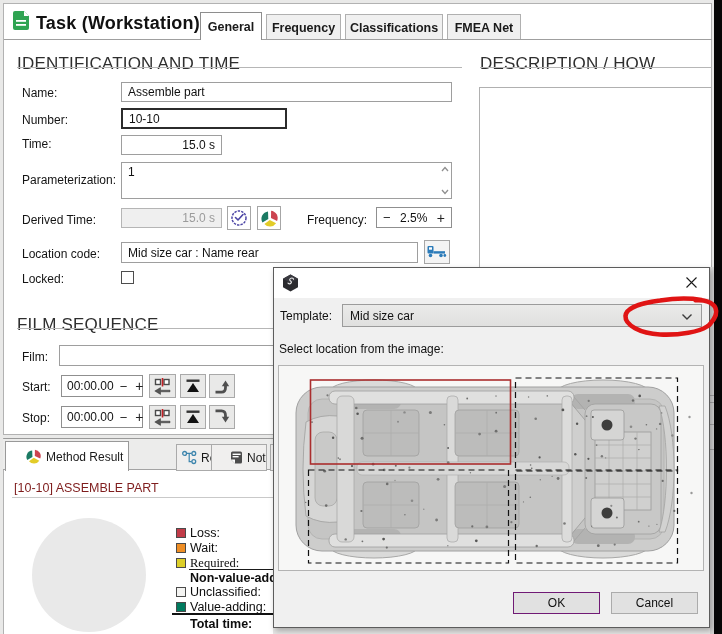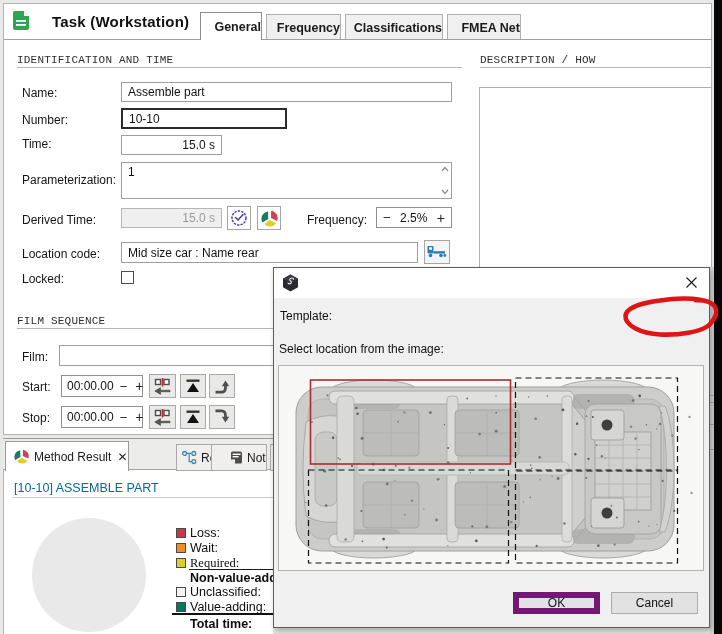--- a/index.html
+++ b/index.html
@@ -2,27 +2,27 @@
 <html><head>
 <meta charset="utf-8">
 <style>
   html,body{margin:0;padding:0;}
   body{width:722px;height:634px;position:relative;overflow:hidden;background:#e9e9e8;
        font-family:"Liberation Sans","DejaVu Sans",sans-serif;-webkit-font-smoothing:antialiased;}
   .abs{position:absolute;}
   
   #top-panel{left:3px;top:3px;width:709px;height:432px;background:#fff;border:1px solid #b2b2b2;box-sizing:border-box;}
   .title-row-line{left:4px;top:39px;width:708px;height:1px;background:#9f9f9f;}
-  .win-title{left:52px;top:13px;font-size:15px;font-weight:bold;color:#111;letter-spacing:0.2px;}
+  .win-title{left:36px;top:13px;font-size:18px;font-weight:bold;color:#111;letter-spacing:0.2px;}
   .tab{box-sizing:border-box;font-size:12.5px;font-weight:bold;color:#1a1a1a;text-align:center;
-       background:#f0f0f0;border:1px solid #b0b0b0;border-bottom:none;display:flex;align-items:center;justify-content:flex-end;}
+       background:#f0f0f0;border:1px solid #b0b0b0;border-bottom:none;display:flex;align-items:center;justify-content:center;}
   .tab.inactive{top:14px;height:26px;z-index:1;}
   .tab.active{top:12px;height:28px;background:#fff;border:1px solid #8e8e8e;border-bottom:none;z-index:3;}
   
-  .sec-head{font-size:11px;color:#2e2e2e;letter-spacing:0.2px;font-family:Liberation Mono, monospace;}
+  .sec-head{font-size:17px;color:#2e2e2e;letter-spacing:0.2px;}
   .sec-line{height:1px;background:#b6b6b6;}
   .flabel{font-size:12px;color:#141414;}
   .tinput{box-sizing:border-box;background:#fff;border:1px solid #9e9e9e;font-size:12px;color:#111;
           display:flex;align-items:center;padding:0 6px;white-space:nowrap;overflow:hidden;}
   .tinput.right{justify-content:flex-end;}
   .tinput.disabled{background:#efefef;color:#9b9b9b;border-color:#b5b5b5;}
   .iconbtn{box-sizing:border-box;background:#fff;border:1px solid #a6a6a6;display:flex;align-items:center;justify-content:center;}
   .graybtn{box-sizing:border-box;background:#e9e9e8;border:1px solid #a9a9a9;display:flex;align-items:center;justify-content:center;}
   .spinner{box-sizing:border-box;background:#fff;border:1px solid #8f8f8f;display:flex;align-items:center;font-size:12px;color:#111;}
   .spin-minus{padding:0 4px 0 6px;font-size:13px;color:#222;}
@@ -41,21 +41,21 @@
   #dialog{left:273px;top:267px;width:437px;height:361px;background:#f0f0f0;border:1px solid #5c5c5c;
           box-sizing:border-box;z-index:50;box-shadow:2px 3px 6px rgba(0,0,0,0.28);}
   #dlg-titlebar{position:absolute;left:0;top:0;width:100%;height:30px;background:#fff;}
   #dlg-close{position:absolute;right:9px;top:5px;width:18px;height:18px;display:flex;align-items:center;justify-content:center;cursor:default;}
   .dlg-label{position:absolute;font-size:12px;color:#111;white-space:nowrap;}
   #dlg-dropdown{position:absolute;left:68px;top:36px;width:360px;height:23px;box-sizing:border-box;
                 background:linear-gradient(#eaeae9,#e0e0df);border:1px solid #9b9b9b;display:flex;align-items:center;font-size:12px;color:#111;padding-left:7px;}
   #img-frame{position:absolute;left:4px;top:97px;width:426px;height:206px;box-sizing:border-box;background:#fafafa;border:1px solid #b3b3b3;}
   .dlg-btn{position:absolute;top:324px;width:87px;height:22px;box-sizing:border-box;background:#e1e1e1;
            display:flex;align-items:center;justify-content:center;font-size:12px;color:#111;}
-  #ok-btn{left:239px;border:6px solid #701a75;}
+  #ok-btn{left:239px;border:1px solid #701a75;}
   #cancel-btn{left:337px;border:1px solid #ababab;}
   
   #black-strip{left:714px;top:0;width:8px;height:634px;background:#070707;z-index:40;}
   #gray-sliver{left:710px;top:267px;width:4px;height:367px;background:#d4d4d3;z-index:41;}
   #below-dialog{left:273px;top:626px;width:441px;height:8px;background:#e7e7e6;z-index:5;}
   .sliver-tick{position:absolute;left:0;width:4px;height:1px;background:#a5a5a5;}
   #red-annot{left:618px;top:288px;z-index:60;pointer-events:none;}
   .pie-circle{border-radius:50%;background:#e9e9e9;}
 </style>
 </head>
@@ -222,21 +222,21 @@
   </svg>
 </div>
 
 <div class="abs sec-head" style="left:480px;top:54px;">DESCRIPTION / HOW</div>
 <div class="abs sec-line" style="left:480px;top:67px;width:232px;"></div>
 <div class="abs" style="left:479px;top:87px;width:233px;height:353px;box-sizing:border-box;background:#fff;border:1px solid #b0b0b0;"><span></span></div>
 
 <div class="abs" id="bottom-panel"></div>
 <div class="abs" id="btab-strip"></div>
 
-<div class="abs btab active" style="left:5px;top:441px;width:124px;height:30px;padding-left:8px;">
+<div class="abs btab active" style="left:5px;top:441px;width:124px;height:30px;padding-left:20px;">
   <svg width="15" height="15" viewBox="0 0 17 17" style="margin-right:5px;flex:none;">
     <path d="M7.6 1.2 A7.3 7.3 0 0 0 2 12.1 L7.9 8.6 Z" fill="#1b7a63" transform="translate(-0.6,0.4)"></path>
     <path d="M9.6 1.1 A7.3 7.3 0 0 1 15.6 11.2 L9.5 8.2 Z" fill="#cc4450" transform="translate(0.5,-0.3)"></path>
     <path d="M14.9 12.6 A7.3 7.3 0 0 1 3.2 13.2 L8.6 9.2 Z" fill="#e3cc28" transform="translate(0.2,0.7)"></path>
   </svg>
   <span>Method Result</span>
   <span style="margin-left:6px;font-size:12px;color:#222;">✕</span>
 </div>
 <div class="abs btab" style="left:132px;top:444px;width:76px;height:27px;padding-left:5px;margin-left:44px;">
   <svg width="15" height="15" viewBox="0 0 15 15" style="margin-right:4px;flex:none;">
@@ -257,21 +257,21 @@
   <span>Notes</span>
 </div>
 <div class="abs btab" style="left:270px;top:444px;width:30px;height:27px;padding-left:2px;">
   <svg width="10" height="14" viewBox="0 0 10 14">
     <path d="M1 3 L5 0.5 L9 3 L5 5.5 Z" fill="#2f8f4e"></path>
     <rect x="1.5" y="4.5" width="7" height="8.5" fill="#fff" stroke="#111" stroke-width="1.6"></rect>
     <path d="M2.5 6 L8 11.5 M8 6 L2.5 11.5" stroke="#2f7a4e" stroke-width="1.2"></path>
   </svg>
 </div>
 
-<div class="abs" style="left:14px;top:481px;font-size:12.5px;color:#0369a1;">[10-10] ASSEMBLE PART</div>
+<div class="abs" style="left:14px;top:481px;font-size:12.5px;color:#7f1d1d;">[10-10] ASSEMBLE PART</div>
 <div class="abs" style="left:12px;top:497px;width:270px;height:1px;background:#c9c9c9;"></div>
 
 <div class="abs pie-circle" style="left:32px;top:518px;width:114px;height:114px;"></div>
 
 <div class="legend-sq" style="top: 528px; background-color: rgb(193, 59, 72);"></div>
 <div class="legend-label" style="top:526px;">Loss:</div>
 <div class="legend-sq" style="top: 543px; background-color: rgb(239, 142, 36);"></div>
 <div class="legend-label" style="top:541px;">Wait:</div>
 <div class="legend-sq" style="top: 558px; background-color: rgb(221, 207, 41);"></div>
 <div class="legend-label" style="top:556px;font-family:Liberation Serif, serif;">Required:</div>
@@ -301,20 +301,26 @@
       <path d="M11.5 5.2 C11.5 4.2 10.2 3.8 9 4.2 C7.6 4.7 7.2 6 8.3 6.8 C9.4 7.6 9.8 8.2 9 9.2 C8.2 10.2 6.3 10 6 9" fill="none" stroke="#e8e8e8" stroke-width="1.1" stroke-linecap="round"></path>
     </svg>
     <div id="dlg-close">
       <svg width="13" height="13" viewBox="0 0 13 13">
         <path d="M1.5 1.5 L11.5 11.5 M11.5 1.5 L1.5 11.5" stroke="#1a1a1a" stroke-width="1.1"></path>
       </svg>
     </div>
   </div>
 
   <div class="dlg-label" style="left:6px;top:41px;">Template:</div>
+  <div id="dlg-dropdown">
+    <span>Mid size car</span>
+    <svg width="12" height="8" viewBox="0 0 12 8" style="position:absolute;right:8px;top:8px;">
+      <polyline points="1.5,1.5 6,6 10.5,1.5" fill="none" stroke="#3c3c3c" stroke-width="1.4"></polyline>
+    </svg>
+  </div>
 
   <div class="dlg-label" style="left:5px;top:74px;">Select location from the image:</div>
 
   <div id="img-frame">
     <svg width="424" height="204" viewBox="0 0 424 204">
       <rect x="0" y="0" width="424" height="204" fill="#f7f7f6"></rect>
 
       <g stroke="#a8a8a7" stroke-width="1">
         <ellipse cx="95" cy="25" rx="44" ry="11" fill="#dadad9"></ellipse>
         <ellipse cx="95" cy="181" rx="44" ry="11" fill="#dadad9"></ellipse>

